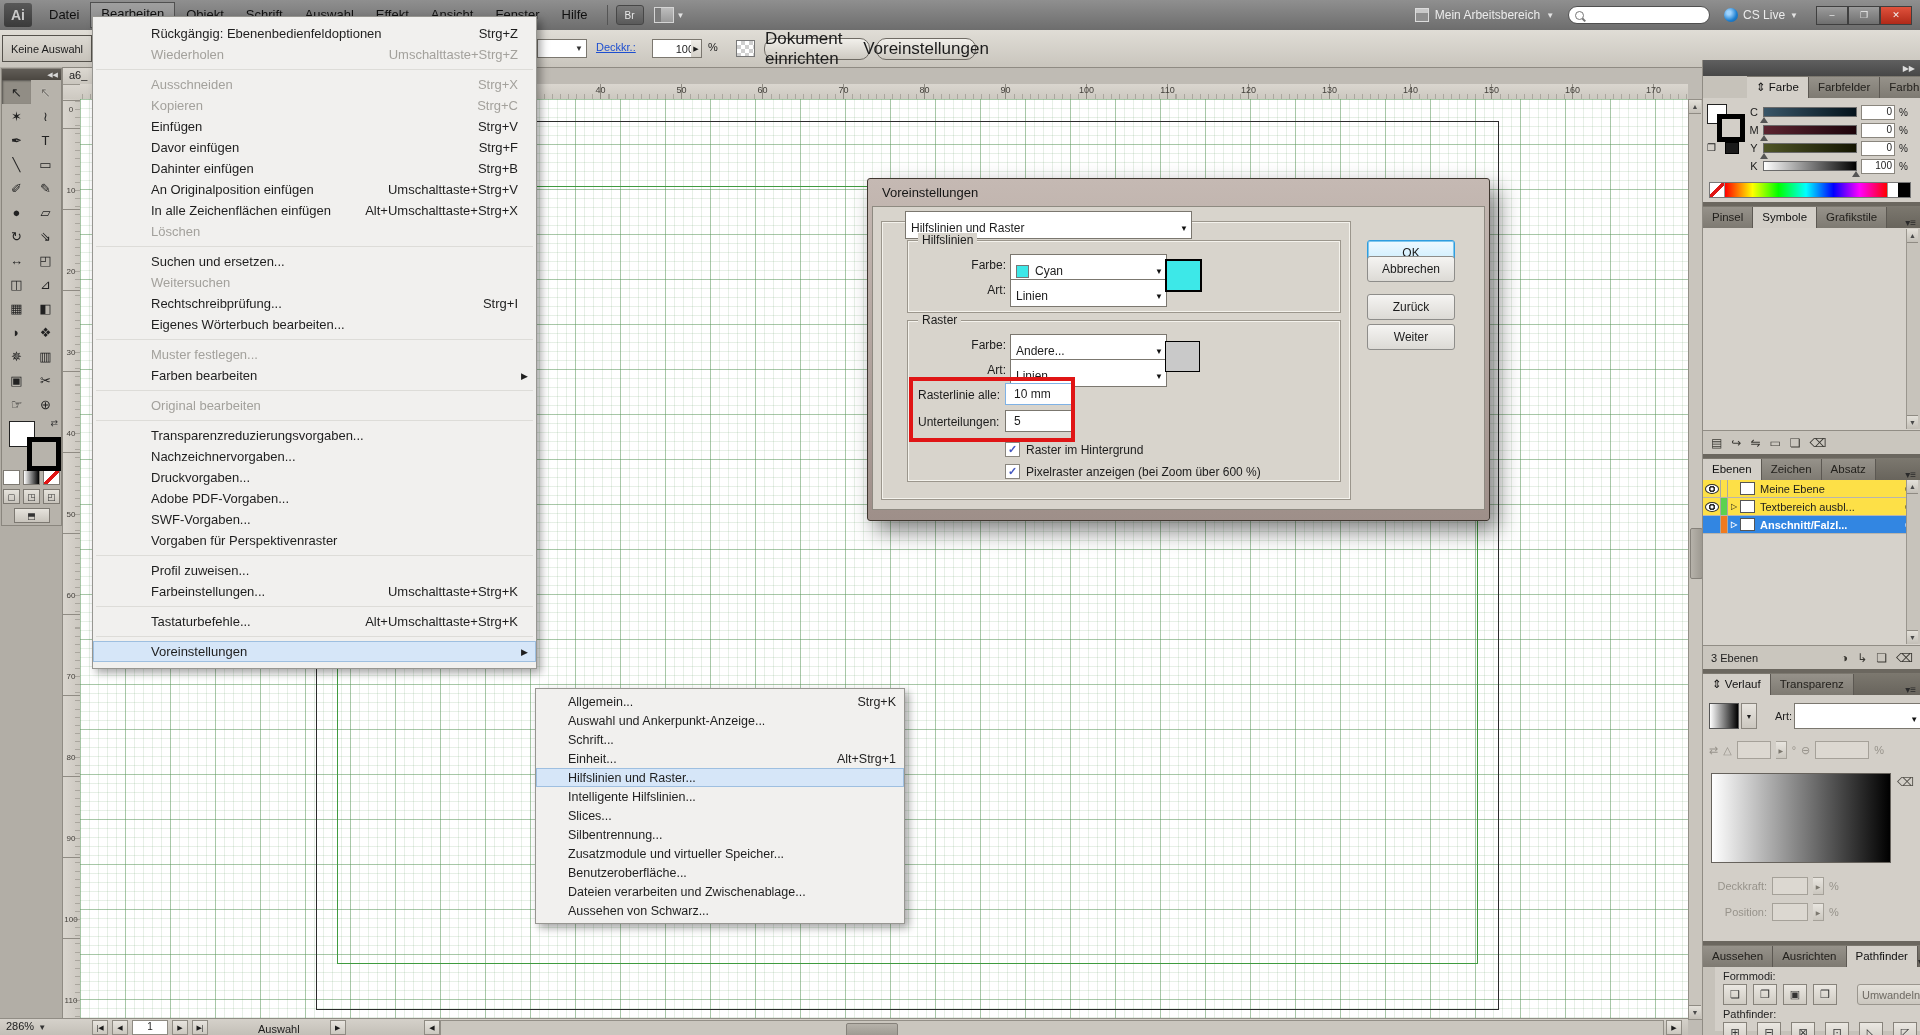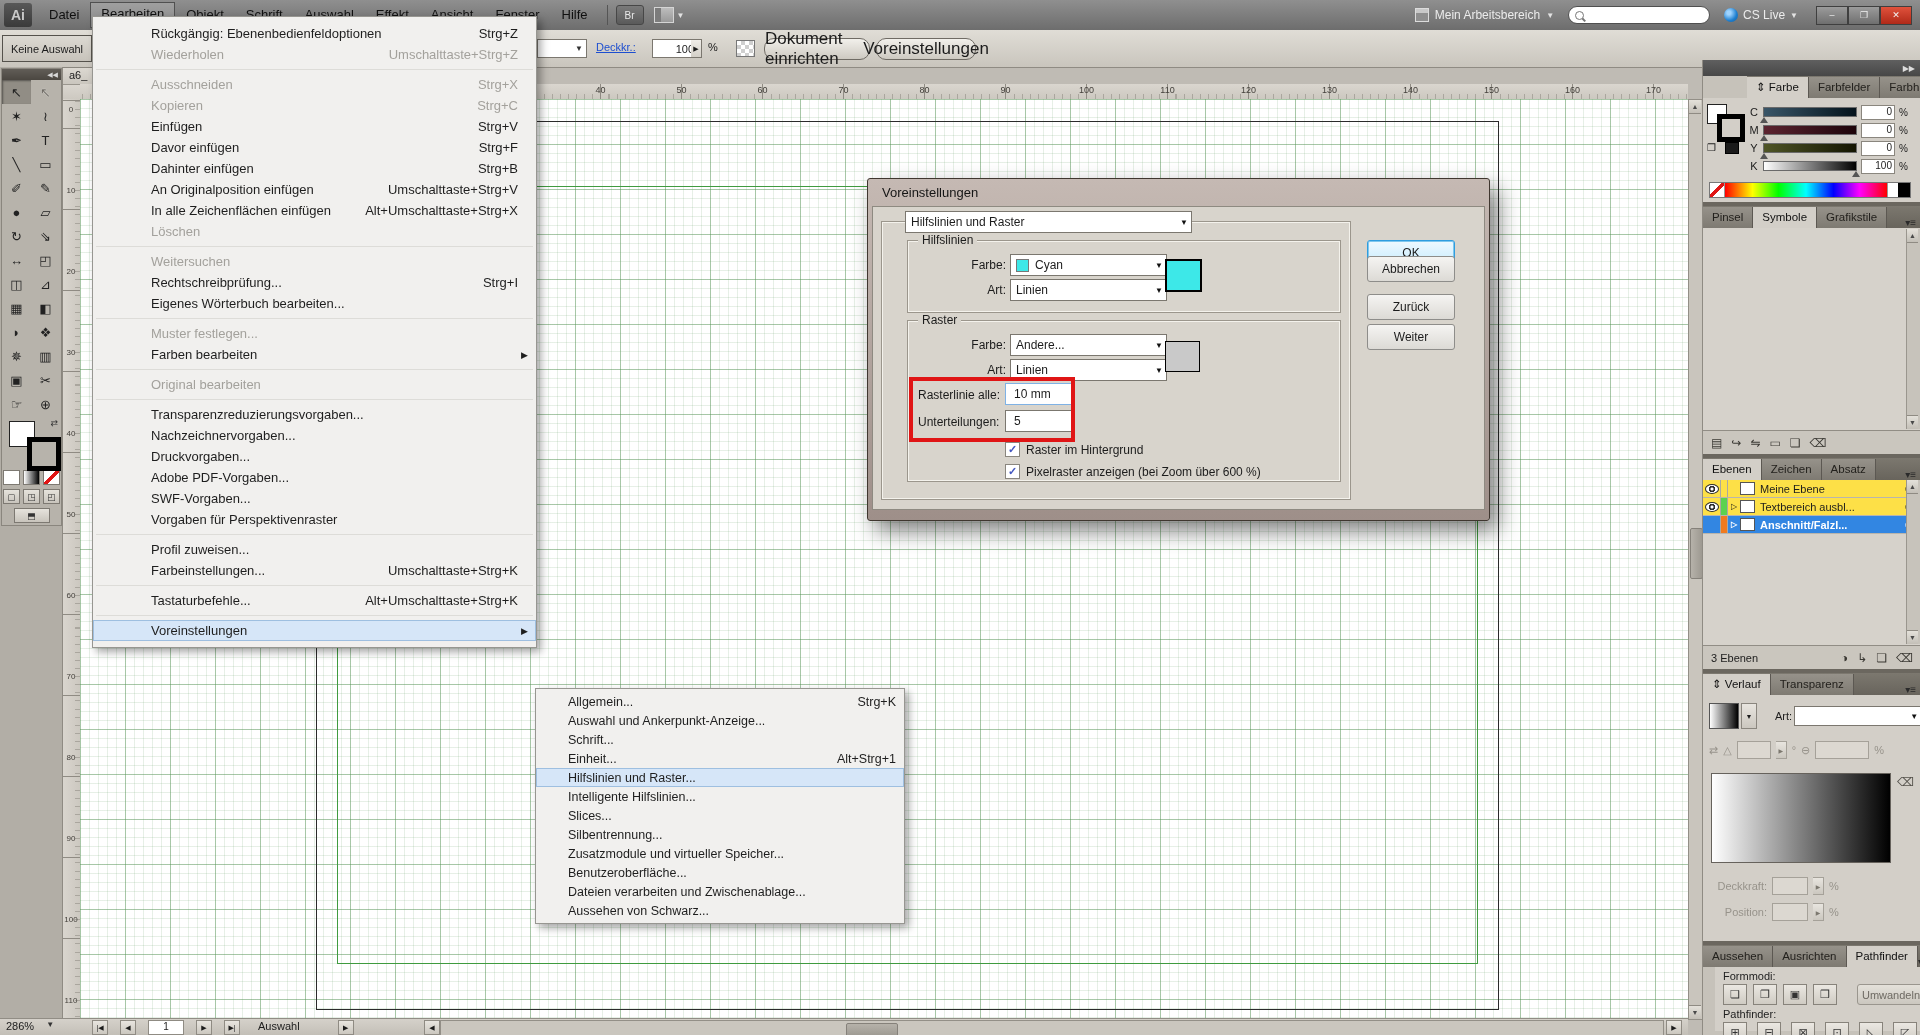--- a/index.html
+++ b/index.html
@@ -82,21 +82,21 @@
   #marginrect{left:257px;top:87px;width:1139px;height:776px;border:1px solid #3f9b3f;}
   
   .sb-track{background:#c9c5bd;border:1px solid #938f87;}
   #vscroll{left:1688px;top:99px;width:14px;height:919px;}
   .sb-btn{position:absolute;width:12px;height:13px;background:linear-gradient(#e4e1da,#c3bfb7);
           border-bottom:1px solid #8f8b83;font-size:7px;color:#4a4a4a;display:flex;align-items:center;justify-content:center;}
   .vthumb{position:absolute;left:1px;top:428px;width:11px;height:49px;background:linear-gradient(90deg,#b6b2aa,#9d9991);border:1px solid #85817a;border-radius:2px;}
   
   #statusbar{left:0;top:1018px;width:1688px;height:17px;background:linear-gradient(#d5d1ca,#c2beb6);
              border-top:1px solid #918d85;font-size:11px;}
-  .st{position:absolute;top:1px;display:flex;align-items:flex-start;gap:12px;font-size:11px;}
+  .st{position:absolute;top:1px;display:flex;align-items:flex-end;gap:4px;font-size:11px;}
   .st-btn{width:14px;height:13px;display:flex;align-items:center;justify-content:center;font-size:7px;
           background:linear-gradient(#e8e5df,#cbc7bf);border:1px solid #8f8b83;}
   .st-field{width:34px;height:13px;background:#fff;border:1px solid #8f8b83;text-align:center;font-size:10px;}
   #hthumb{position:absolute;left:845px;top:2px;width:50px;height:12px;background:linear-gradient(#b6b2aa,#9d9991);
           border:1px solid #85817a;border-radius:2px;}
   #htrack{position:absolute;left:440px;top:1px;width:1222px;height:15px;background:#cac6be;border:1px solid #938f87;}
   
   #toolstrip{left:0;top:67px;width:62px;height:951px;background:#b2aea6;border-right:1px solid #8f8b83;}
   #palette{position:absolute;left:1px;top:1px;width:59px;background:#b7b3ab;border:1px solid #8a867e;}
   #pal-head{height:11px;background:linear-gradient(#615d57,#4b4741);color:#d8d8d8;font-size:7px;
@@ -129,21 +129,21 @@
   .mi.sep::after{content:"";position:absolute;left:3px;right:3px;top:4px;border-top:1px solid #dddcd8;}
   
   #dialog{left:867px;top:178px;width:613px;height:337px;z-index:55;
           background:linear-gradient(#c5b9b3,#9e8f89);border:1px solid #3f362f;border-radius:3px;
           box-shadow:8px 10px 22px rgba(0,0,0,.5);padding:0 4px 4px;}
   #dlg-title{height:27px;display:flex;align-items:center;padding-left:10px;font-size:13px;color:#151515;}
   #dlg-body{position:relative;height:302px;background:#d8d4cc;border:1px solid #8e8a81;font-size:12px;}
   .fieldset{position:absolute;border:1px solid #9b968c;box-shadow:1px 1px 0 #f4f2ec inset, -1px -1px 0 #f4f2ec inset;}
   .legend{position:absolute;top:-8px;left:10px;background:#d8d4cc;padding:0 4px;font-size:12px;}
   .dd{position:absolute;height:20px;background:#fff;border:1px solid #7b776f;display:flex;align-items:center;
-      padding:0 16px 0 5px;font-size:12px;}
+      padding:6px 16px 0 5px;font-size:12px;}
   .dd .dda{position:absolute;right:3px;font-size:8px;color:#111;}
   .chip{width:11px;height:11px;border:1px solid #777;margin-right:6px;}
   .rlabel{position:absolute;width:84px;text-align:right;font-size:12px;}
   .llabel{position:absolute;font-size:12px;}
   .tfield{position:absolute;width:58px;height:20px;background:#fff;border:1px solid #7b776f;
           font-size:12px;display:flex;align-items:center;padding-left:8px;}
   .preview{position:absolute;width:33px;height:29px;border:2px solid #000;}
   .cbrow{position:absolute;display:flex;align-items:center;gap:6px;font-size:12px;}
   .cbox{width:13px;height:13px;background:#fff;border:1px solid #8a867e;color:#4558c0;font-size:11px;
         font-weight:bold;display:flex;align-items:center;justify-content:center;line-height:1;}
@@ -512,20 +512,25 @@
     <div class="mi disabled">
       <span class="ml">Löschen</span>
       <span class="ms"></span>
       <span class="ma" style="visibility: hidden;">▶</span>
     </div>
     <div class="mi sep">
       <span class="ml"></span>
       <span class="ms"></span>
       <span class="ma" style="visibility: hidden;">▶</span>
     </div>
+    <div class="mi">
+      <span class="ml">Suchen und ersetzen...</span>
+      <span class="ms"></span>
+      <span class="ma" style="visibility: hidden;">▶</span>
+    </div>
     <div class="mi disabled">
       <span class="ml">Weitersuchen</span>
       <span class="ms"></span>
       <span class="ma" style="visibility: hidden;">▶</span>
     </div>
     <div class="mi">
       <span class="ml">Rechtschreibprüfung...</span>
       <span class="ms">Strg+I</span>
       <span class="ma" style="visibility: hidden;">▶</span>
     </div>

